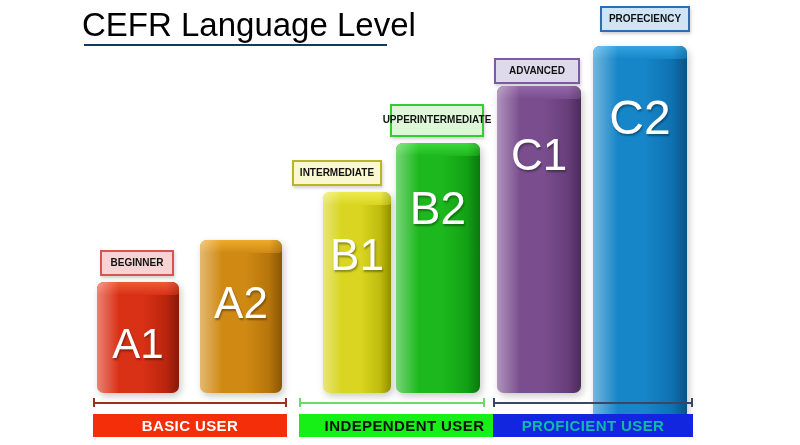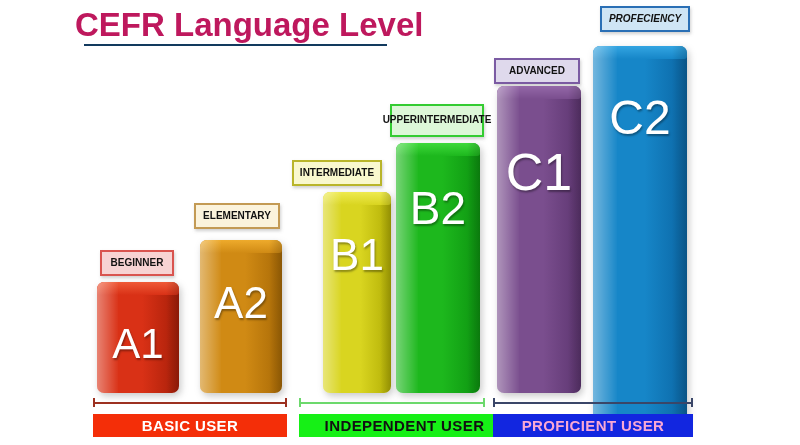--- a/index.html
+++ b/index.html
@@ -14,25 +14,25 @@
     position: relative;
     width: 800px;
     height: 445px;
     background: #ffffff;
     overflow: hidden;
   }
 
   
   #chart-title {
     position: absolute;
-    left: 75px;
+    left: 82px;
     top: 6px;
     font-size: 33px;
-    font-weight: 700;
-    color: #be185d;
+    font-weight: 400;
+    color: #000000;
     letter-spacing: 0px;
     white-space: nowrap;
   }
   #chart-title-underline {
     position: absolute;
     left: 84px;
     top: 44px;
     width: 303px;
     height: 2px;
     background: #123a5e;
@@ -137,35 +137,32 @@
 <body>
 
 <div id="canvas">
 
   <div id="chart-title">CEFR Language Level</div>
   <div id="chart-title-underline"></div>
 
   <div class="level-label" id="label-a1" style="left: 100px; top: 250px; width: 74px; height: 26px; font-size: 10px; background: rgb(247, 211, 211); border-color: rgb(217, 84, 79);">
       <span>BEGINNER</span>
     </div>
-  <div class="level-label" id="label-a2" style="left: 194px; top: 203px; width: 86px; height: 26px; font-size: 10px; background: rgb(251, 243, 220); border-color: rgb(195, 154, 84);">
-      <span>ELEMENTARY</span>
-    </div>
   <div class="level-label" id="label-b1" style="left: 292px; top: 160px; width: 90px; height: 26px; font-size: 10px; background: rgb(249, 248, 206); border-color: rgb(185, 181, 43);">
       <span>INTERMEDIATE</span>
     </div>
   <div class="level-label" id="label-b2" style="left: 390px; top: 104px; width: 94px; height: 33px; font-size: 10px; background: rgb(221, 247, 216); border-color: rgb(52, 204, 50);">
       <span>UPPER</span>
       <br>
       <span>INTERMEDIATE</span>
     </div>
   <div class="level-label" id="label-c1" style="left: 494px; top: 58px; width: 86px; height: 26px; font-size: 10px; background: rgb(223, 217, 236); border-color: rgb(123, 91, 163);">
       <span>ADVANCED</span>
     </div>
-  <div class="level-label" id="label-c2" style="left: 600px; top: 6px; width: 90px; height: 26px; font-size: 10px; background: rgb(207, 229, 245); border-color: rgb(42, 111, 181); font-style: italic;">
+  <div class="level-label" id="label-c2" style="left: 600px; top: 6px; width: 90px; height: 26px; font-size: 10px; background: rgb(207, 229, 245); border-color: rgb(42, 111, 181);">
       <span>PROFECIENCY</span>
     </div>
 
   <div class="bar" id="bar-a1" style="left: 97px; width: 82px; top: 282px; height: 111px; background: linear-gradient(to right, rgb(217, 49, 22) 0%, rgb(217, 49, 22) 55%, rgb(168, 31, 9) 100%);">
     <div class="bar-top" style="background: linear-gradient(rgb(239, 90, 56), rgb(217, 49, 22));"></div>
     <div class="bar-gloss"></div>
     <div class="bar-shade"></div>
     <div class="bar-letter" style="font-size: 42px; top: 38px;">A1</div>
   </div>
 
@@ -187,21 +184,21 @@
     <div class="bar-top" style="background: linear-gradient(rgb(62, 217, 59), rgb(29, 184, 29));"></div>
     <div class="bar-gloss"></div>
     <div class="bar-shade"></div>
     <div class="bar-letter" style="font-size: 46px; top: 38px;">B2</div>
   </div>
 
   <div class="bar" id="bar-c1" style="left: 497px; width: 84px; top: 86px; height: 307px; background: linear-gradient(to right, rgb(122, 78, 142) 0%, rgb(122, 78, 142) 55%, rgb(93, 53, 112) 100%);">
     <div class="bar-top" style="background: linear-gradient(rgb(148, 104, 168), rgb(122, 78, 142));"></div>
     <div class="bar-gloss"></div>
     <div class="bar-shade"></div>
-    <div class="bar-letter" style="font-size: 52px; top: 56px;">C1</div>
+    <div class="bar-letter" style="font-size: 44px; top: 44px;">C1</div>
   </div>
 
   <div class="bar" id="bar-c2" style="left: 593px; width: 94px; top: 46px; height: 377px; background: linear-gradient(to right, rgb(22, 134, 200) 0%, rgb(22, 134, 200) 55%, rgb(11, 102, 164) 100%);">
     <div class="bar-top" style="background: linear-gradient(rgb(51, 165, 226), rgb(22, 134, 200));"></div>
     <div class="bar-gloss"></div>
     <div class="bar-shade"></div>
     <div class="bar-letter" style="font-size: 48px; top: 44px;">C2</div>
   </div>
 
   <div class="bracket" id="bracket-0" style="left: 93px; width: 194px; top: 398px;">
@@ -215,15 +212,15 @@
     <div class="bracket-cap right" style="background: rgb(108, 217, 108);"></div>
   </div>
   <div class="bracket" id="bracket-2" style="left: 493px; width: 200px; top: 398px;">
     <div class="bracket-cap left" style="background: rgb(58, 70, 104);"></div>
     <div class="bracket-line" style="background: rgb(58, 70, 104);"></div>
     <div class="bracket-cap right" style="background: rgb(58, 70, 104);"></div>
   </div>
 
   <div class="legend-bar" id="legend-0" style="left: 93px; width: 194px; top: 414px; background: rgb(244, 46, 8); color: rgb(255, 255, 255);">BASIC USER</div>
   <div class="legend-bar" id="legend-1" style="left: 299px; width: 211px; top: 414px; background: rgb(22, 240, 22); color: rgb(17, 17, 17);">INDEPENDENT USER</div>
-  <div class="legend-bar" id="legend-2" style="left: 493px; width: 200px; top: 414px; background: rgb(18, 38, 224); color: #f9a8d4;">PROFICIENT USER</div>
+  <div class="legend-bar" id="legend-2" style="left: 493px; width: 200px; top: 414px; background: rgb(18, 38, 224); color: #14b8a6;">PROFICIENT USER</div>
 
 </div>
 
 </body></html>

